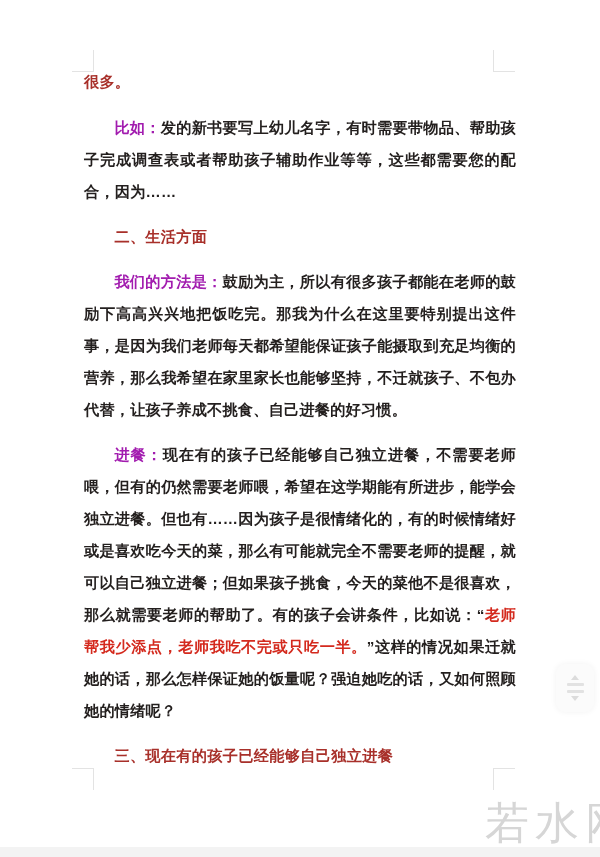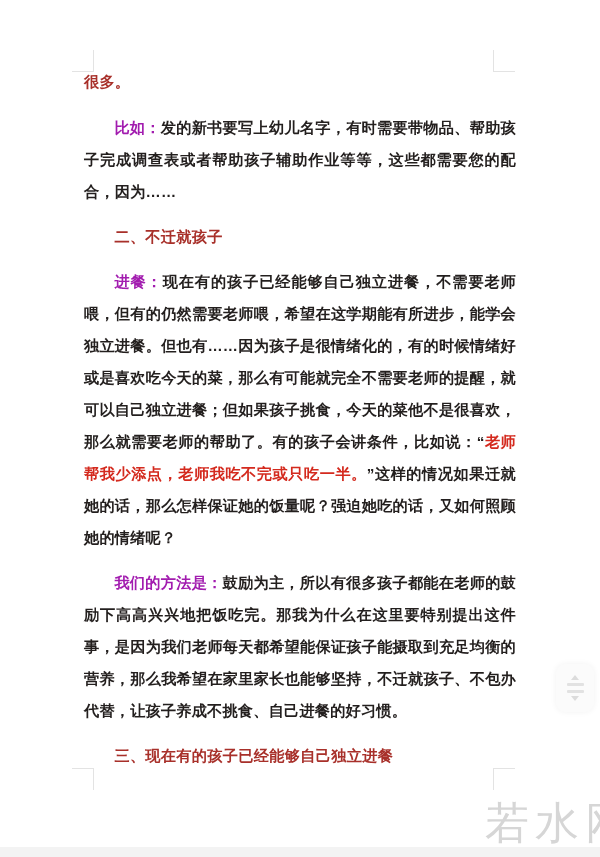--- a/index.html
+++ b/index.html
@@ -183,25 +183,25 @@
   <div class="corner-mark corner-tr" id="corner-top-right"></div>
   <div class="corner-mark corner-bl" id="corner-bottom-left"></div>
   <div class="corner-mark corner-br" id="corner-bottom-right"></div>
 
   <div id="doc-content">
 
     <p class="para noindent" id="para-continuation">很多。</p>
 
     <p class="para indent"><span class="lead-red">比如：</span><span>发的新书要写上幼儿名字，有时需要带物品、帮助孩子完成调查表或者帮助孩子辅助作业等等，这些都需要您的配合，因为……</span></p>
 
-    <h2 class="heading">二、不迁就孩子</h2>
+    <h2 class="heading">二、生活方面</h2>
+
+    <p class="para indent"><span class="lead-red">我们的方法是：</span><span>鼓励为主，所以有很多孩子都能在老师的鼓励下高高兴兴地把饭吃完。那我为什么在这里要特别提出这件事，是因为我们老师每天都希望能保证孩子能摄取到充足均衡的营养，那么我希望在家里家长也能够坚持，不迁就孩子、不包办代替，让孩子养成不挑食、自己进餐的好习惯。</span></p>
 
     <p class="para indent"><span class="lead-red">进餐：</span><span>现在有的孩子已经能够自己独立进餐，不需要老师喂，但有的仍然需要老师喂，希望在这学期能有所进步，能学会独立进餐。但也有……因为孩子是很情绪化的，有的时候情绪好或是喜欢吃今天的菜，那么有可能就完全不需要老师的提醒，就可以自己独立进餐；但如果孩子挑食，今天的菜他不是很喜欢，那么就需要老师的帮助了。有的孩子会讲条件，比如说：“</span><span class="quote-red">老师帮我少添点，老师我吃不完或只吃一半。</span><span>”这样的情况如果迁就她的话，那么怎样保证她的饭量呢？强迫她吃的话，又如何照顾她的情绪呢？</span></p>
-
-    <p class="para indent"><span class="lead-red">我们的方法是：</span><span>鼓励为主，所以有很多孩子都能在老师的鼓励下高高兴兴地把饭吃完。那我为什么在这里要特别提出这件事，是因为我们老师每天都希望能保证孩子能摄取到充足均衡的营养，那么我希望在家里家长也能够坚持，不迁就孩子、不包办代替，让孩子养成不挑食、自己进餐的好习惯。</span></p>
 
     <h2 class="heading">三、现在有的孩子已经能够自己独立进餐</h2>
 
   </div>
 
   <div id="page-nav-widget">
     <div class="nav-tri" id="nav-up-icon"></div>
     <div class="nav-bar"></div>
     <div class="nav-bar"></div>
     <div class="nav-tri" id="nav-down-icon"></div>

